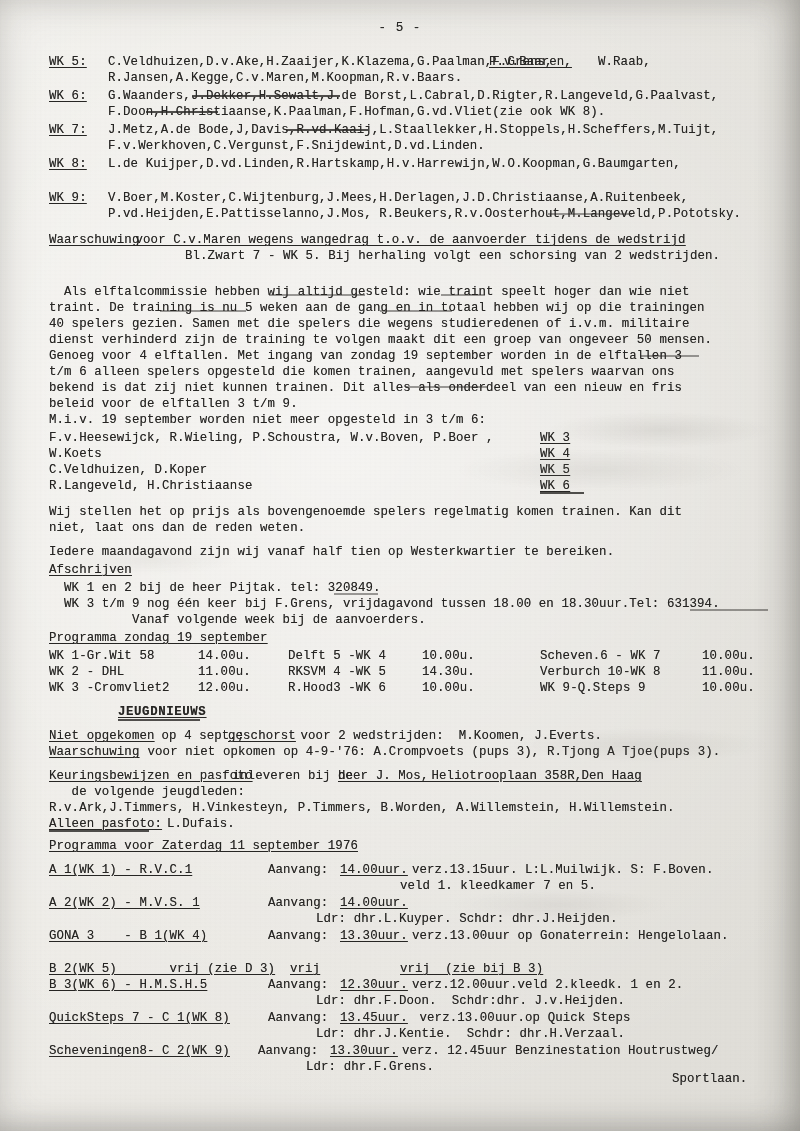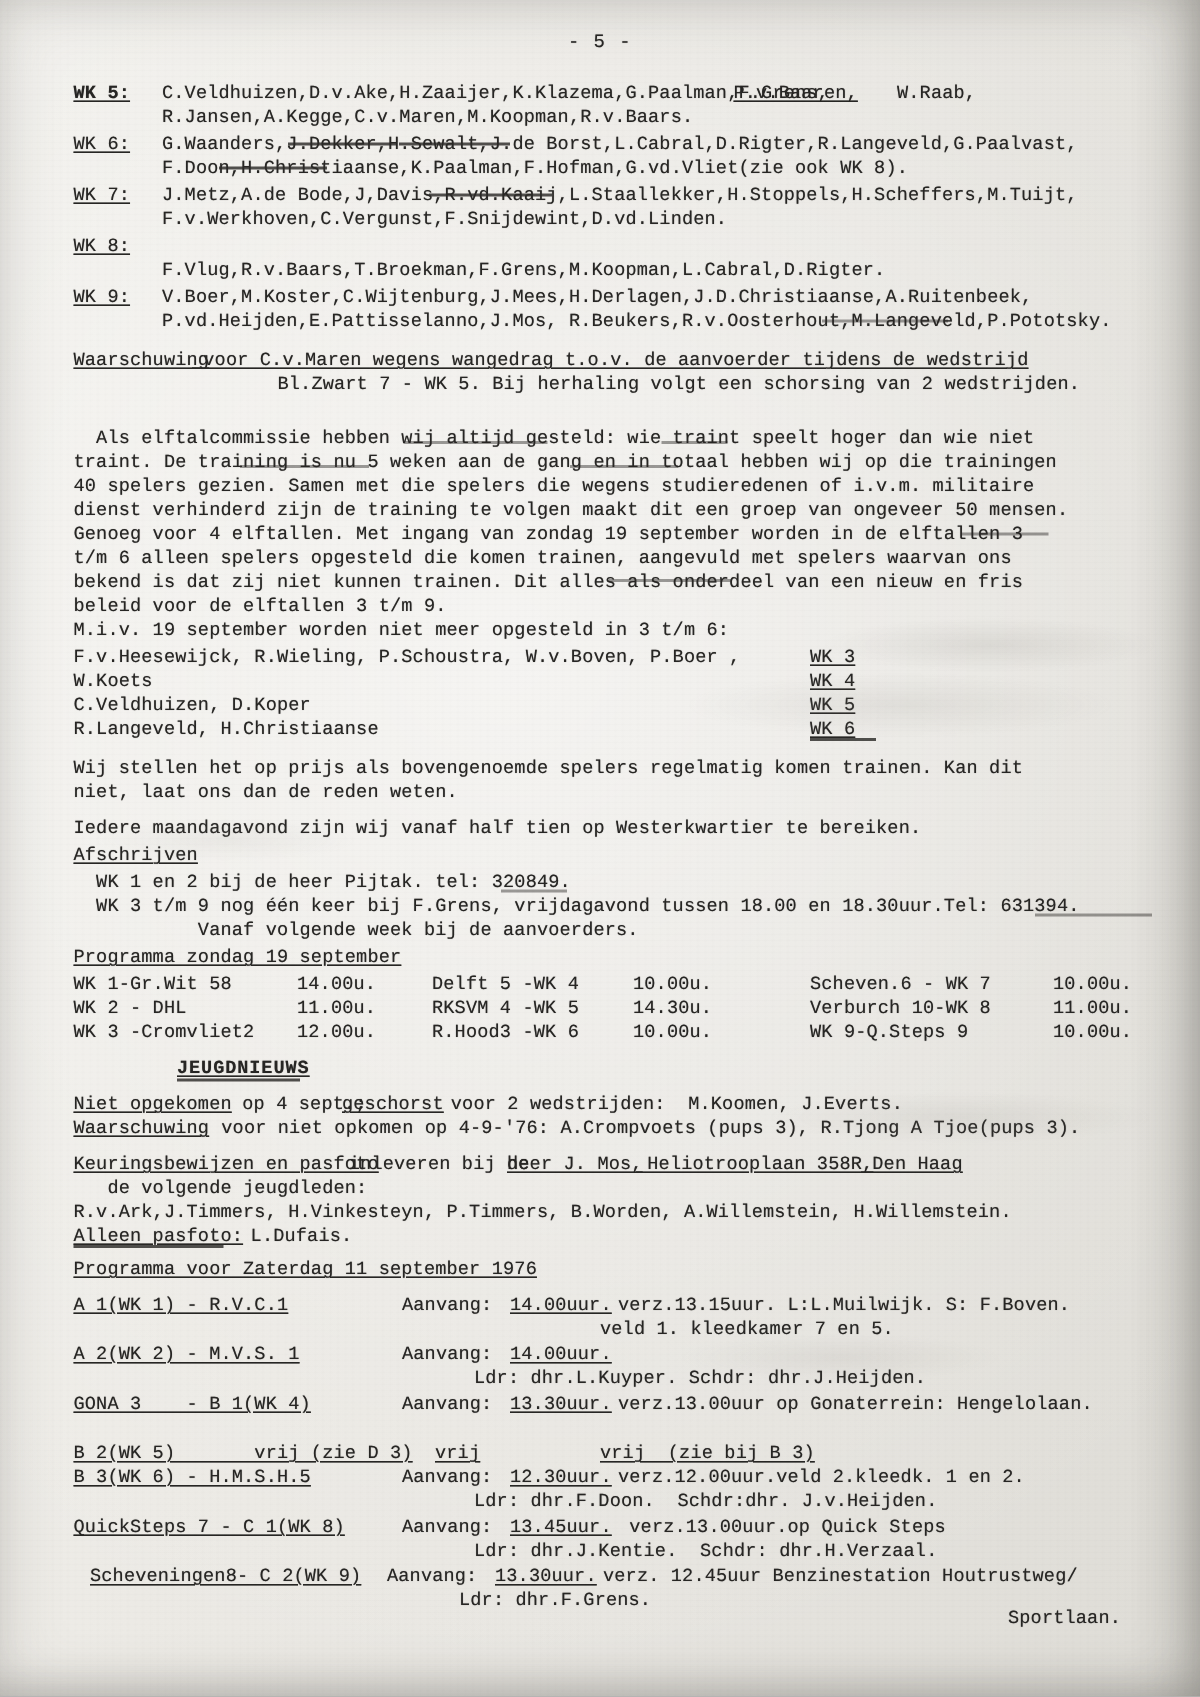--- a/index.html
+++ b/index.html
@@ -94,36 +94,36 @@
 </head>
 <body>
 
 <div id="page">
   <div id="paper-tint"></div>
 
   <div id="content">
 
     <div class="pagenum ln" style="position:absolute;">- 5 -</div>
 
-    <div class="ln u" style="left:49px; top:56px;font-weight:bold;">WK 5:</div>
+    <div class="ln u" style="left:49px; top:56px;">WK 5:</div>
     <div class="ln" style="left:108px; top:56px;">C.Veldhuizen,D.v.Ake,H.Zaaijer,K.Klazema,G.Paalman,F.Grens,</div>
     <div class="ln u" style="left:489px; top:56px;">P.v.Baaren,</div>
     <div class="ln" style="left:598px; top:56px;">W.Raab,</div>
     <div class="ln" style="left:108px; top:72px;">R.Jansen,A.Kegge,C.v.Maren,M.Koopman,R.v.Baars.</div>
 
     <div class="ln u" style="left:49px; top:90px;">WK 6:</div>
     <div class="ln" style="left:108px; top:90px;">G.Waanders,J.Dekker,H.Sewalt,J.de Borst,L.Cabral,D.Rigter,R.Langeveld,G.Paalvast,</div>
     <div class="ln" style="left:108px; top:106px;">F.Doon,H.Christiaanse,K.Paalman,F.Hofman,G.vd.Vliet(zie ook WK 8).</div>
 
     <div class="ln u" style="left:49px; top:124px;">WK 7:</div>
     <div class="ln" style="left:108px; top:140px;">F.v.Werkhoven,C.Vergunst,F.Snijdewint,D.vd.Linden.</div>
     <div class="ln" style="left:108px; top:124px;">J.Metz,A.de Bode,J,Davis,R.vd.Kaaij,L.Staallekker,H.Stoppels,H.Scheffers,M.Tuijt,</div>
 
     <div class="ln u" style="left:49px; top:158px;">WK 8:</div>
-    <div class="ln" style="left:108px; top:174px;">F.Vlug,R.v.Baars,T.Broekman,F.Grens,M.Koopman,L.Cabral,D.Rigter.</div>
+    <div class="ln" style="left:108px; top:158px;">L.de Kuijper,D.vd.Linden,R.Hartskamp,H.v.Harrewijn,W.O.Koopman,G.Baumgarten,</div>
 
     <div class="ln u" style="left:49px; top:192px;">WK 9:</div>
     <div class="ln" style="left:108px; top:192px;">V.Boer,M.Koster,C.Wijtenburg,J.Mees,H.Derlagen,J.D.Christiaanse,A.Ruitenbeek,</div>
     <div class="ln" style="left:108px; top:208px;">P.vd.Heijden,E.Pattisselanno,J.Mos, R.Beukers,R.v.Oosterhout,M.Langeveld,P.Pototsky.</div>
 
     <div class="bar" style="left:192px; top:95px; width:72px;"></div>
     <div class="bar" style="left:266px; top:95px; width:74px;"></div>
     <div class="bar" style="left:146px; top:111px; width:72px;"></div>
     <div class="bar" style="left:286px; top:129px; width:82px;"></div>
     <div class="bar light" style="left:548px; top:213px; width:84px;"></div>
@@ -246,21 +246,21 @@
     <div class="ln u" style="left:340px; top:979px;">12.30uur.</div>
     <div class="ln" style="left:412px; top:979px;">verz.12.00uur.veld 2.kleedk. 1 en 2.</div>
     <div class="ln" style="left:316px; top:995px;">Ldr: dhr.F.Doon.  Schdr:dhr. J.v.Heijden.</div>
 
     <div class="ln u" style="left:49px; top:1012px;">QuickSteps 7 - C 1(WK 8)</div>
     <div class="ln" style="left:268px; top:1012px;">Aanvang: </div>
     <div class="ln u" style="left:340px; top:1012px;">13.45uur.</div>
     <div class="ln" style="left:412px; top:1012px;"> verz.13.00uur.op Quick Steps</div>
     <div class="ln" style="left:316px; top:1028px;">Ldr: dhr.J.Kentie.  Schdr: dhr.H.Verzaal.</div>
 
-    <div class="ln u" style="left:49px; top:1045px;margin-left:11px;">Scheveningen8- C 2(WK 9)</div>
+    <div class="ln u" style="left:49px; top:1045px;">Scheveningen8- C 2(WK 9)</div>
     <div class="ln" style="left:258px; top:1045px;">Aanvang: </div>
     <div class="ln u" style="left:330px; top:1045px;">13.30uur.</div>
     <div class="ln" style="left:402px; top:1045px;">verz. 12.45uur Benzinestation Houtrustweg/</div>
     <div class="ln" style="left:306px; top:1061px;">Ldr: dhr.F.Grens.</div>
     <div class="ln" style="left:672px; top:1073px;">Sportlaan.</div>
 
   </div>
 
   <div id="smudges"></div>
   <div id="paper-grain"></div>

